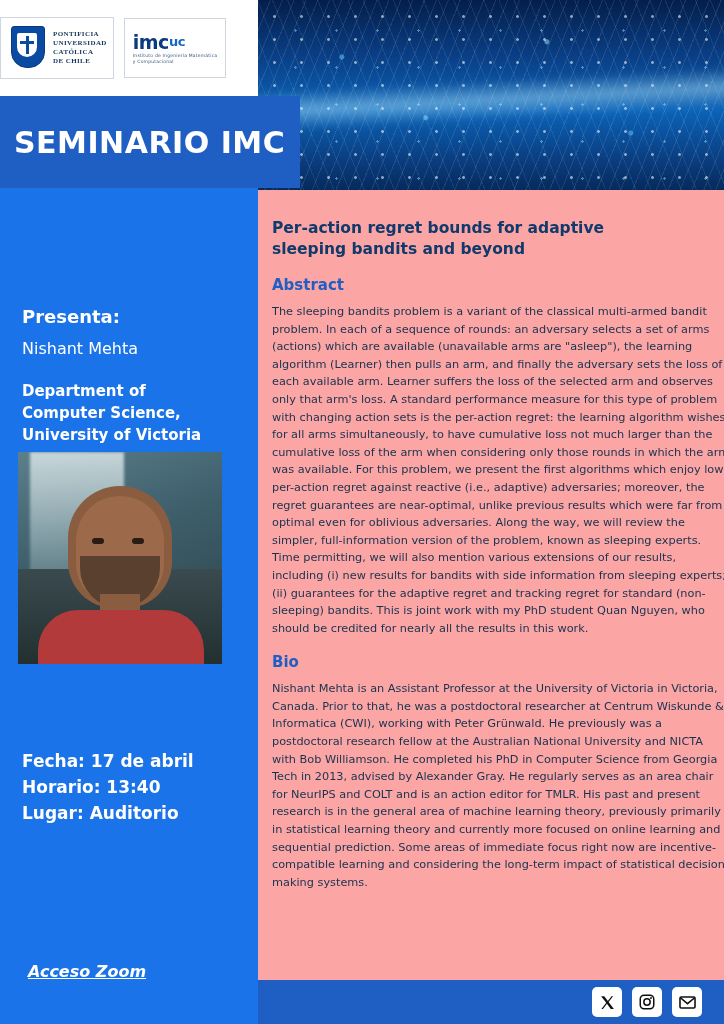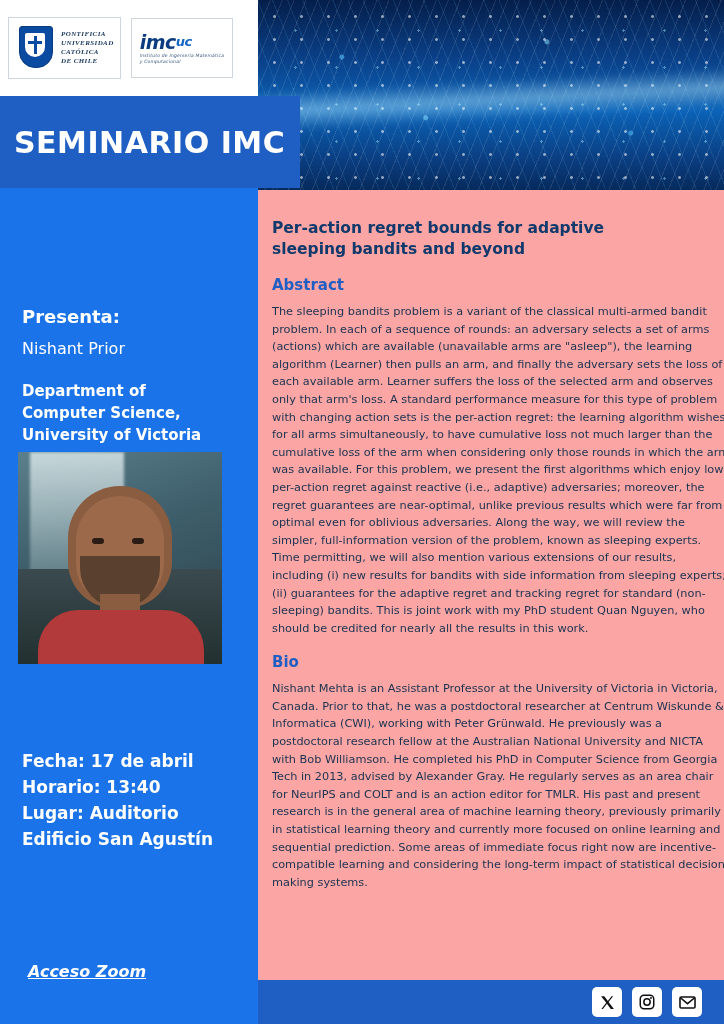--- a/index.html
+++ b/index.html
@@ -24,23 +24,21 @@
   
   .logo-band {
     position: absolute;
     left: 0;
     top: 0;
     width: 258px;
     height: 96px;
     background: #ffffff;
     display: flex;
     align-items: center;
-    padding-left: 8px;
-    box-sizing: border-box;
-    font-style: italic;
+    box-sizing: border-box;
   }
   .logo-uc {
     display: flex;
     align-items: center;
     border: 1px solid #cfd6e0;
     background: #fff;
     padding: 4px 6px;
     height: 62px;
     box-sizing: border-box;
   }
@@ -416,21 +414,21 @@
   </div>
 
   <div class="left-col"></div>
 
   <div class="title-band">
     <h1>SEMINARIO IMC</h1>
   </div>
 
   <div class="presenta-block">
     <div class="presenta-label">Presenta:</div>
-    <div class="presenter-name">Nishant Prior</div>
+    <div class="presenter-name">Nishant Mehta</div>
     <div class="affiliation">
       <div>Department of</div>
       <div>Computer Science,</div>
       <div>University of Victoria</div>
     </div>
   </div>
 
   <div class="headshot">
     <div class="falls"></div>
     <div class="rocks"></div>
@@ -440,21 +438,20 @@
     <div class="eye-l"></div>
     <div class="eye-r"></div>
     <div class="neck"></div>
     <div class="shirt"></div>
   </div>
 
   <div class="info-block">
     <div>Fecha: 17 de abril</div>
     <div>Horario: 13:40</div>
     <div>Lugar: Auditorio</div>
-    <div>Edificio San Agustín</div>
   </div>
 
   <a class="zoom-link" href="#">Acceso Zoom</a>
 
   <div class="right-col">
     <div class="talk-title">
       <div>Per-action regret bounds for adaptive</div>
       <div>sleeping bandits and beyond</div>
     </div>
     <h2 class="section-heading">Abstract</h2>

